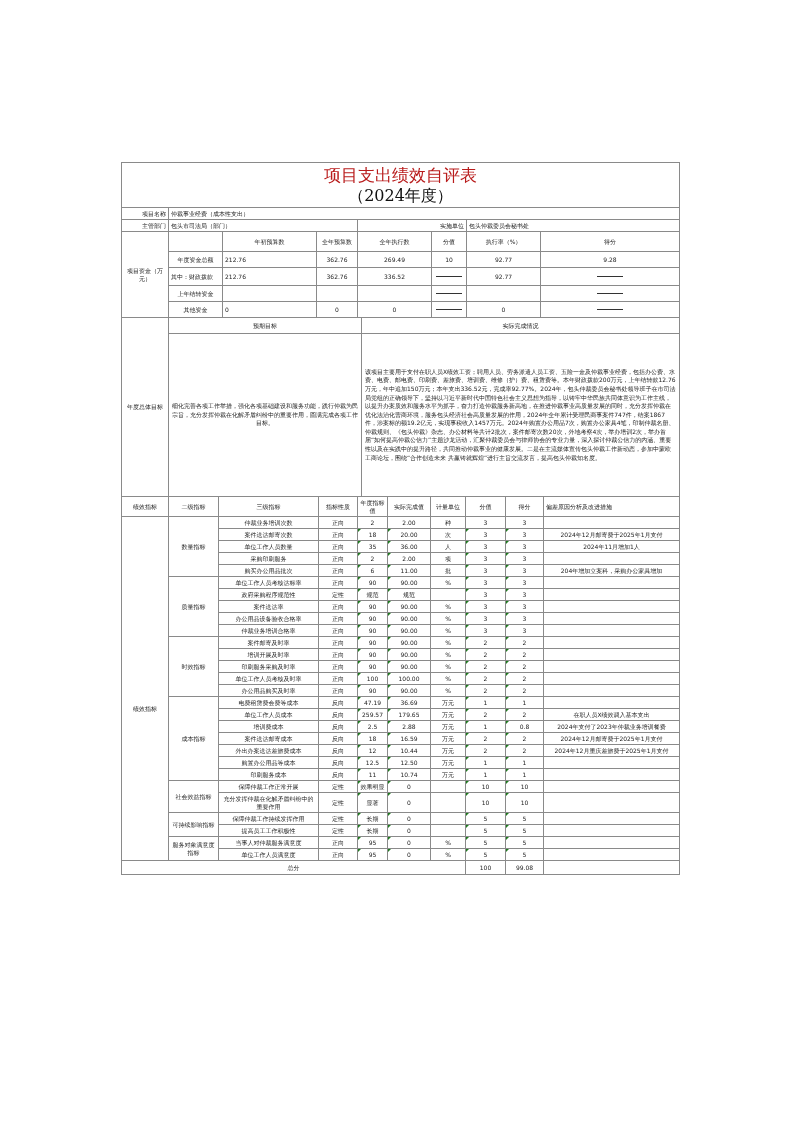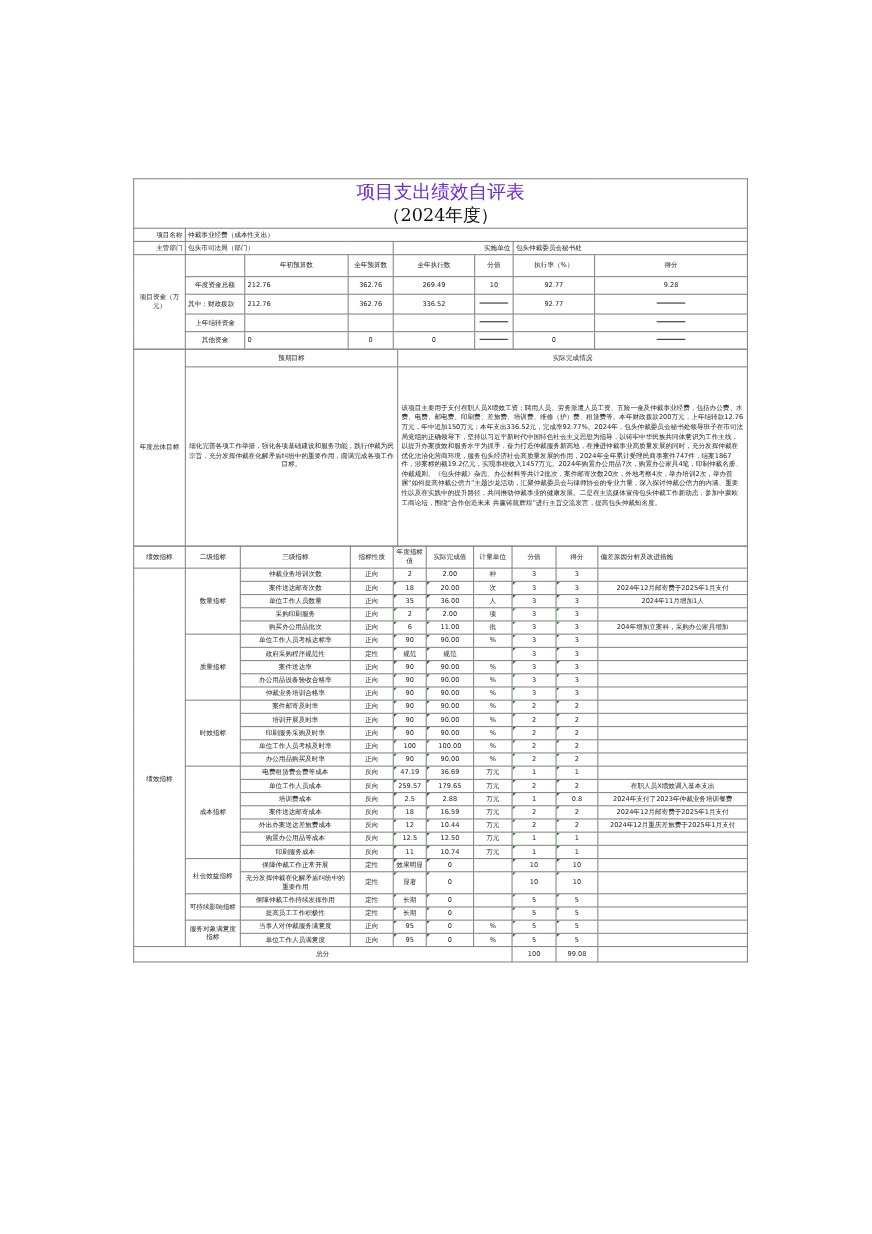--- a/index.html
+++ b/index.html
@@ -6,21 +6,21 @@
   body { width:793px; height:1122px; position:relative; overflow:hidden;
          font-family:"DejaVu Sans", "Liberation Sans", sans-serif; color:#222; }
   .sheet { position:absolute; left:121px; top:162px; width:558px; }
   table { border-collapse:collapse; table-layout:fixed; width:558px; }
   td { border:1px solid #8a8a8a; font-size:6px; line-height:8px; padding:0 2px;
        text-align:center; vertical-align:middle; overflow:hidden; white-space:nowrap; }
   td.wrap { white-space:normal; }
   td.left { text-align:left; }
   td.right { text-align:right; }
   .title-cell { border-bottom:1px solid #8a8a8a; height:44px; padding:0; }
-  .title-main { font-family:"DejaVu Serif", "Liberation Serif", serif; font-size:17px; line-height:22px; color:#6d28d9; }
+  .title-main { font-family:"DejaVu Serif", "Liberation Serif", serif; font-size:17px; line-height:22px; color:#b91c1c; }
   .title-sub { font-family:"DejaVu Serif", "Liberation Serif", serif; font-size:16px; line-height:20px; color:#111; }
   .dash { display:inline-block; width:26px; border-top:1px solid #333; vertical-align:middle; }
   .bold-l { border-left:1.5px solid #333; }
   .mark { position:relative; }
   .mark::before { content:""; position:absolute; left:0; top:0; width:0; height:0;
      border-top:3px solid #1f7a1f; border-right:3px solid transparent; }
   .para { white-space:normal; text-align:left; font-size:6px; line-height:8.6px; padding:2px 3px; vertical-align:top; }
   .goal { white-space:normal; font-size:6px; line-height:8.6px; padding:0 3px; }
   .r11 td { height:11px; }
 </style>

